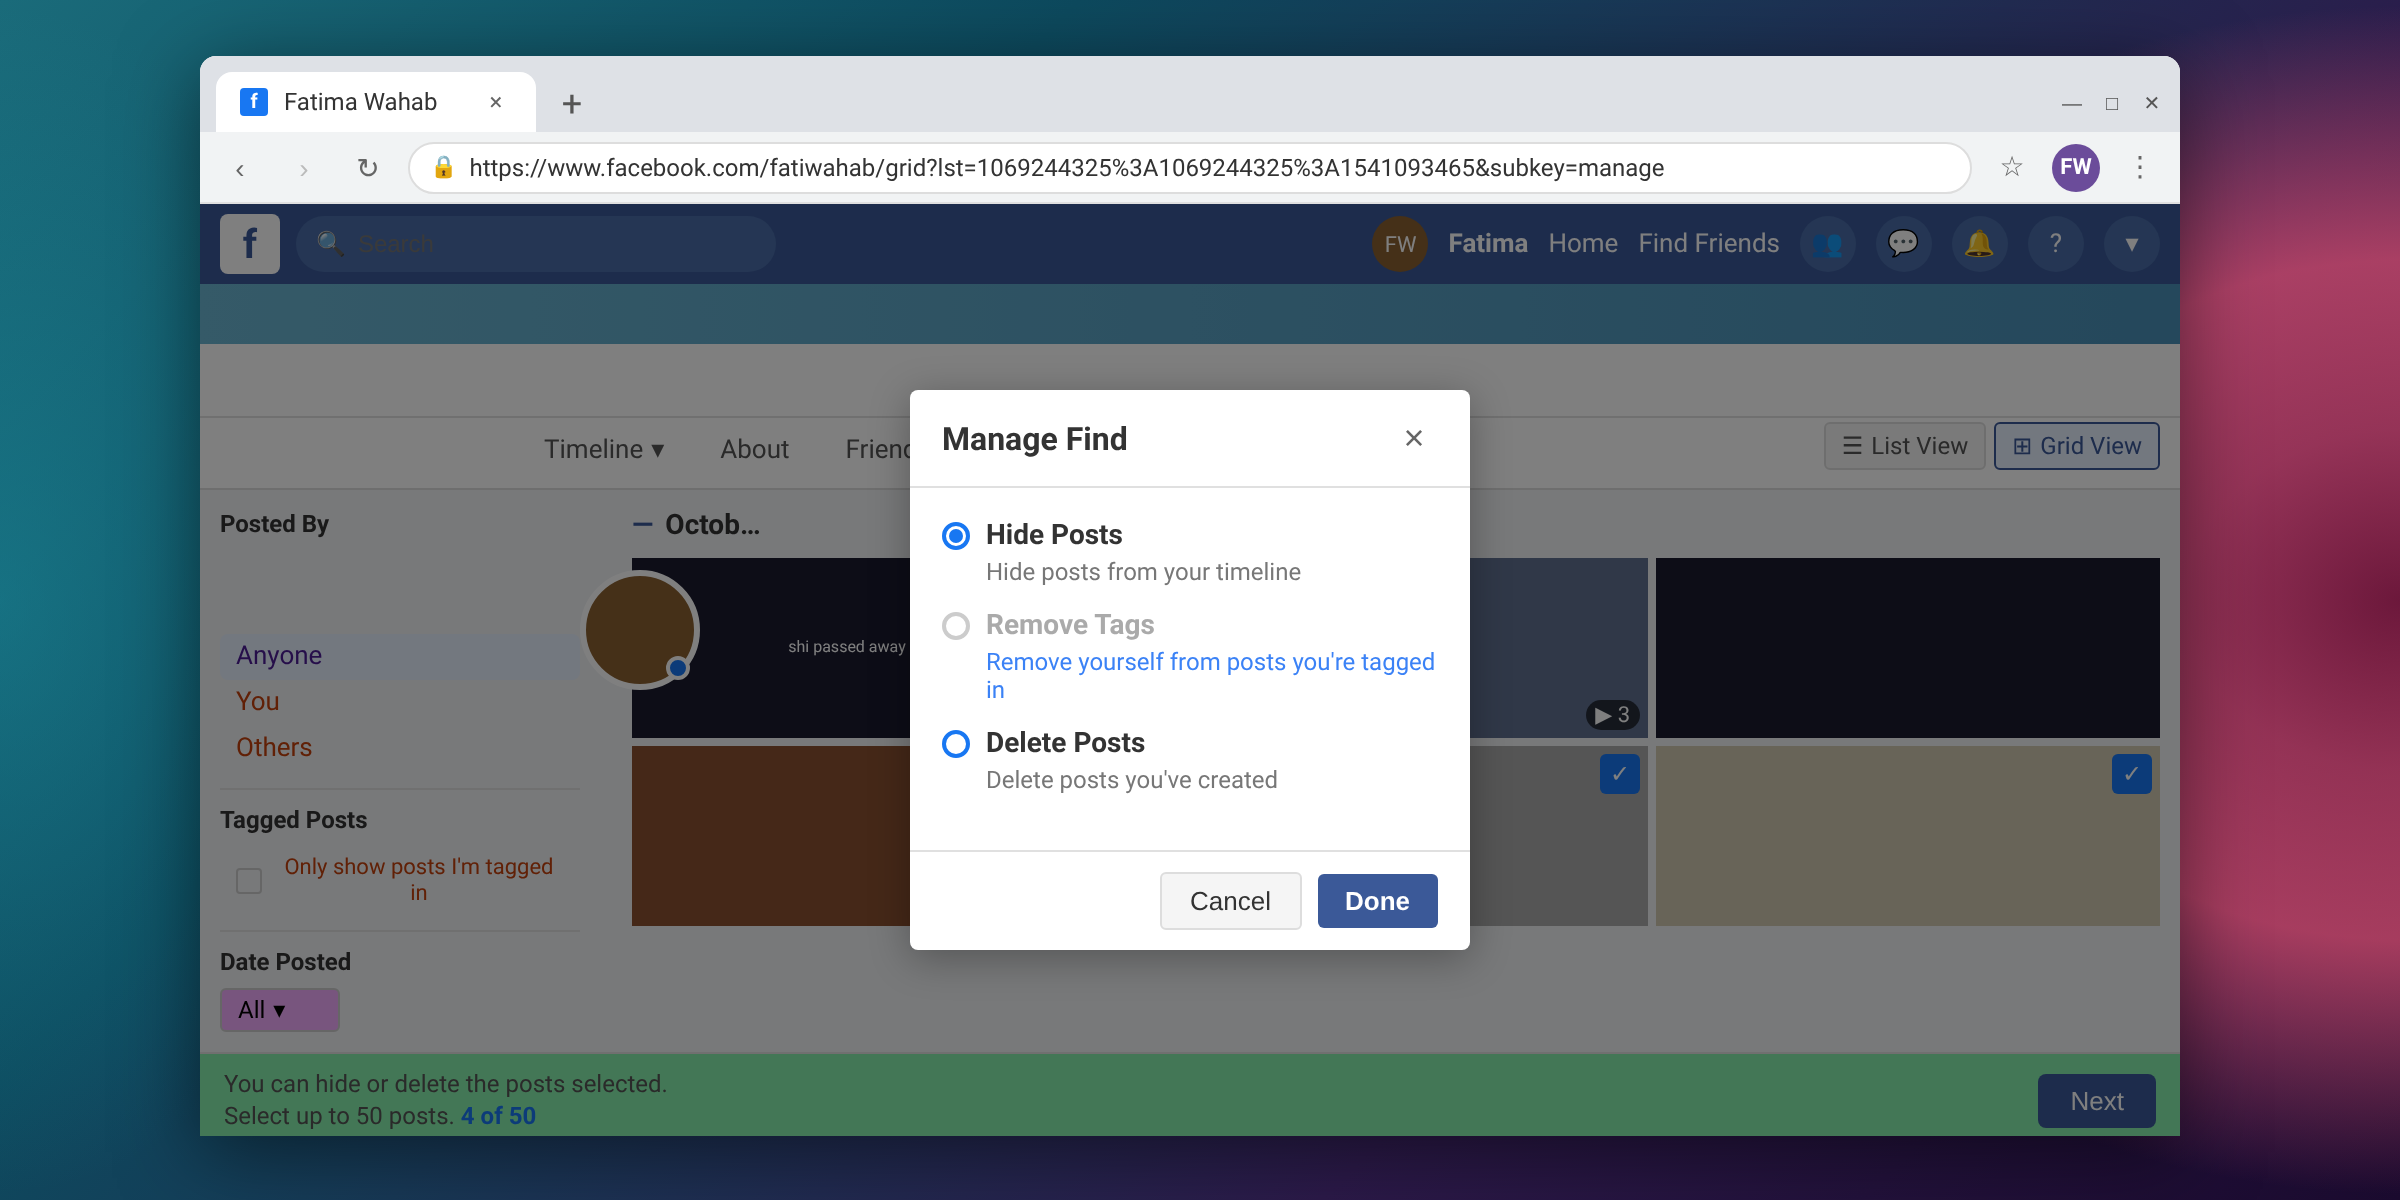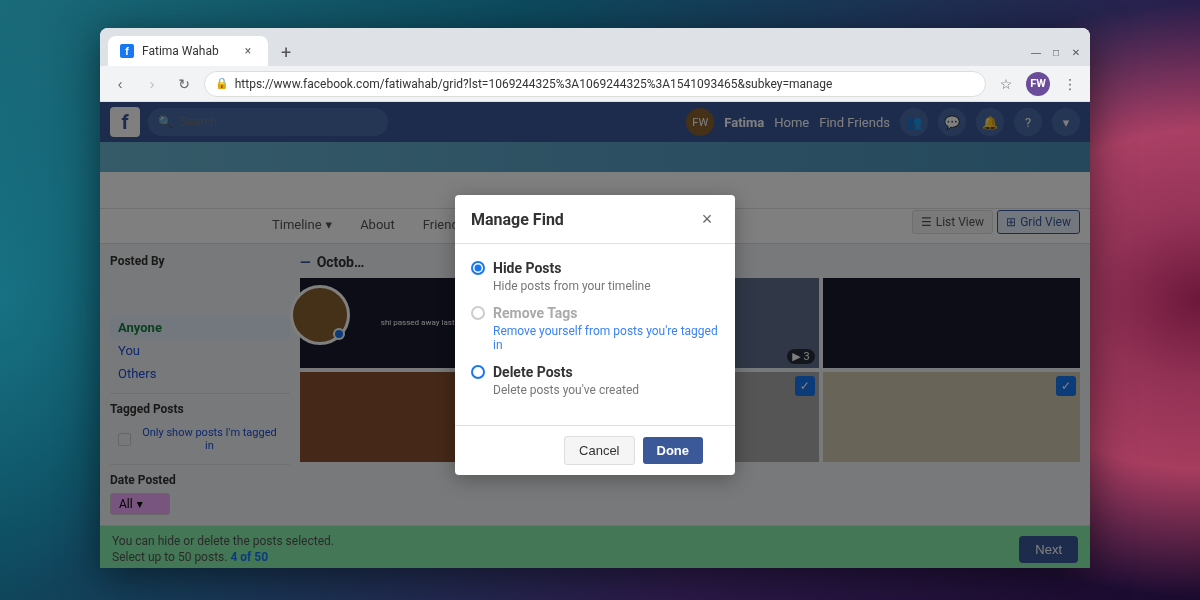--- a/index.html
+++ b/index.html
@@ -345,21 +345,21 @@
     .profile-tab .tab-count {
       font-size: 11px;
       color: #888;
     }
     .lock-small { font-size: 10px; color: #555; }
 
     
     .fb-main-content {
       display: flex;
       padding: 10px;
-      gap: 10px;
+      gap: 26px;
       position: relative;
     }
 
     
     .fb-sidebar {
       width: 180px;
       flex-shrink: 0;
     }
     .sidebar-section-title {
       font-size: 12px;
@@ -367,27 +367,27 @@
       color: #333;
       margin-bottom: 6px;
     }
     .sidebar-option {
       display: flex;
       align-items: center;
       gap: 6px;
       padding: 4px 8px;
       border-radius: 4px;
       font-size: 13px;
-      color: #1d4ed8;
+      color: #c2410c;
       cursor: pointer;
     }
     .sidebar-option.selected {
       background: #e7f0ff;
-      color: #15803d;
-      font-weight: bold;
+      color: #4c1d95;
+      font-weight: normal;
       margin-top: 48px;
     }
     .sidebar-divider { height: 1px; background: #e0e0e0; margin: 8px 0; }
     .sidebar-checkbox {
       width: 13px;
       height: 13px;
       border: 1px solid #ccc;
       border-radius: 2px;
     }
     .date-select {
@@ -598,21 +598,21 @@
     .modal-option-desc {
       font-size: 12px;
       color: #777;
       margin-left: 22px;
     }
     .modal-option-desc.disabled {
       color: #3b82f6;
     }
 
     .modal-footer {
-      padding: 10px 32px;
+      padding: 10px 16px;
       border-top: 1px solid #e0e0e0;
       display: flex;
       align-items: center;
       justify-content: flex-end;
       gap: 8px;
     }
     .btn-cancel {
       padding: 6px 14px;
       border: 1px solid #ddd;
       border-radius: 3px;

